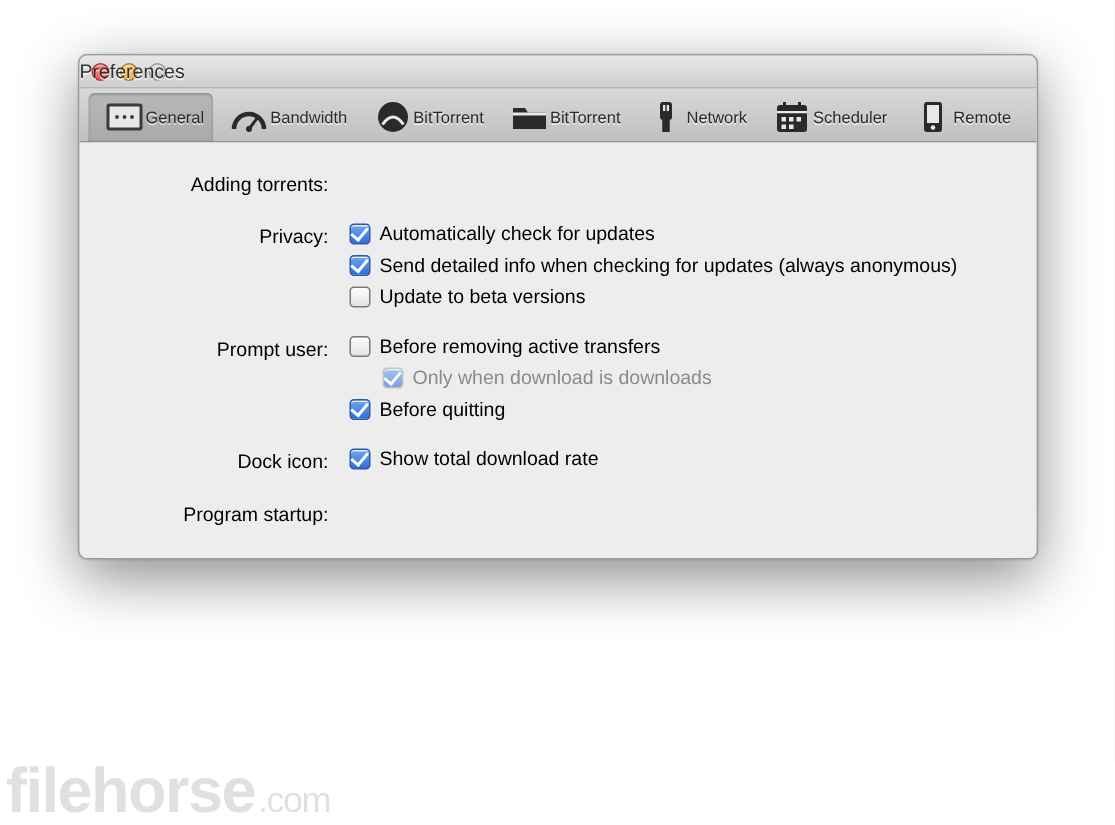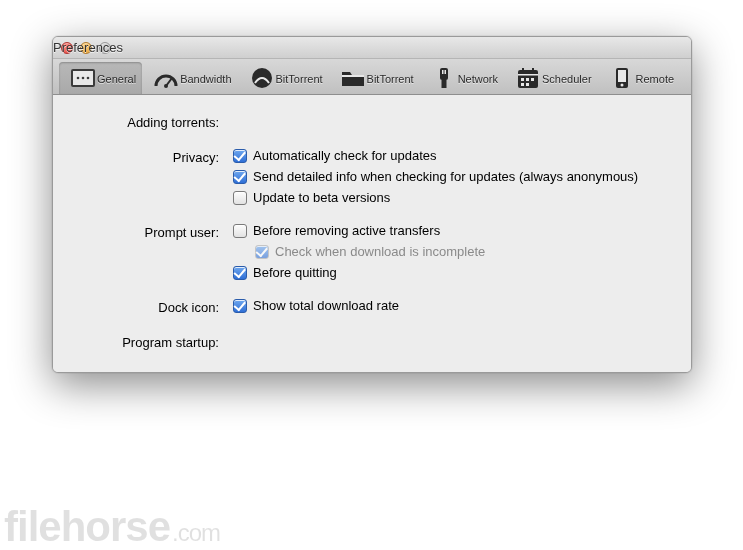--- a/index.html
+++ b/index.html
@@ -298,21 +298,21 @@
 
     <div class="row">
       <div class="section-label">Prompt user:</div>
       <div class="controls">
         <div class="check-row">
           <span class="aq-check"></span>
           <span class="check-label">Before removing active transfers</span>
         </div>
         <div class="check-row indent">
           <span class="aq-check checked disabled"></span>
-          <span class="check-label disabled">Check when download is incomplete</span>
+          <span class="check-label disabled">Only when download is downloads</span>
         </div>
         <div class="check-row">
           <span class="aq-check checked"></span>
           <span class="check-label">Before quitting</span>
         </div>
       </div>
     </div>
 
     <div class="row">
       <div class="section-label">Dock icon:</div>

